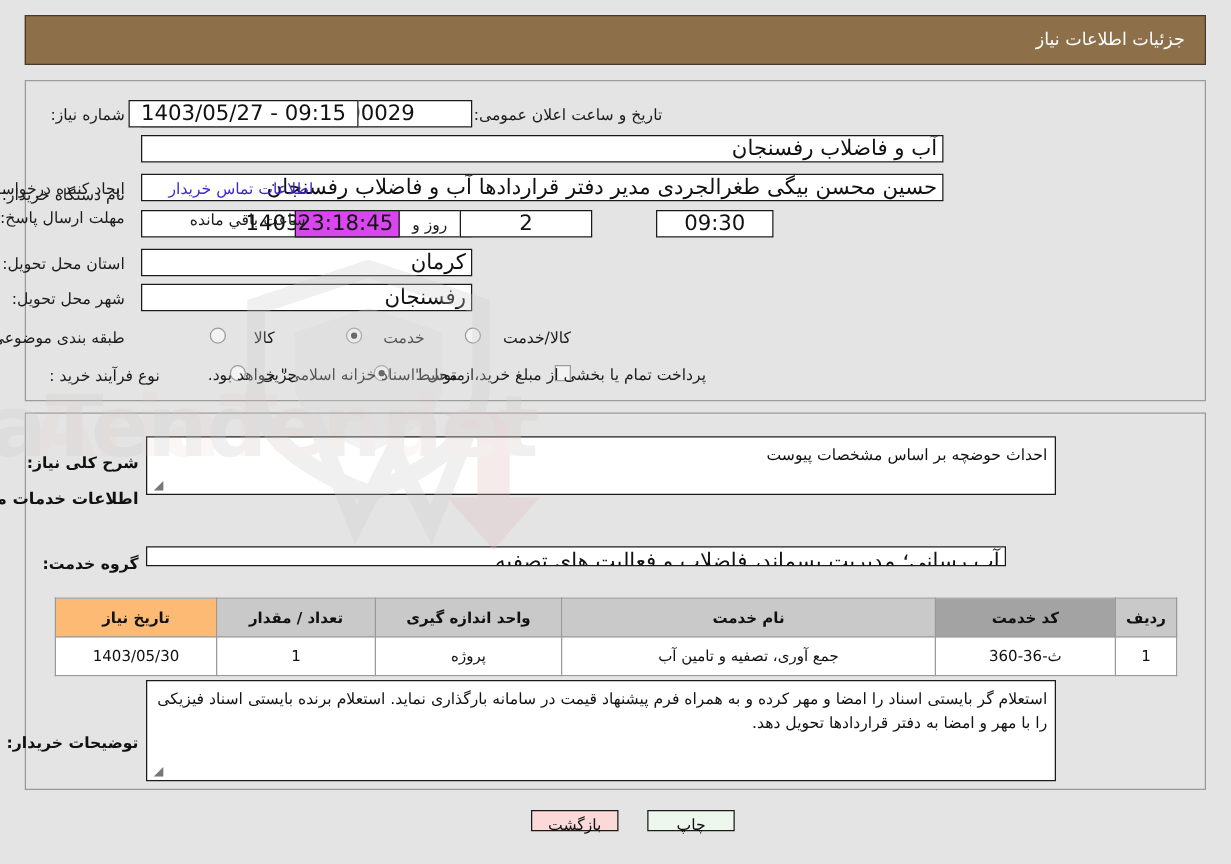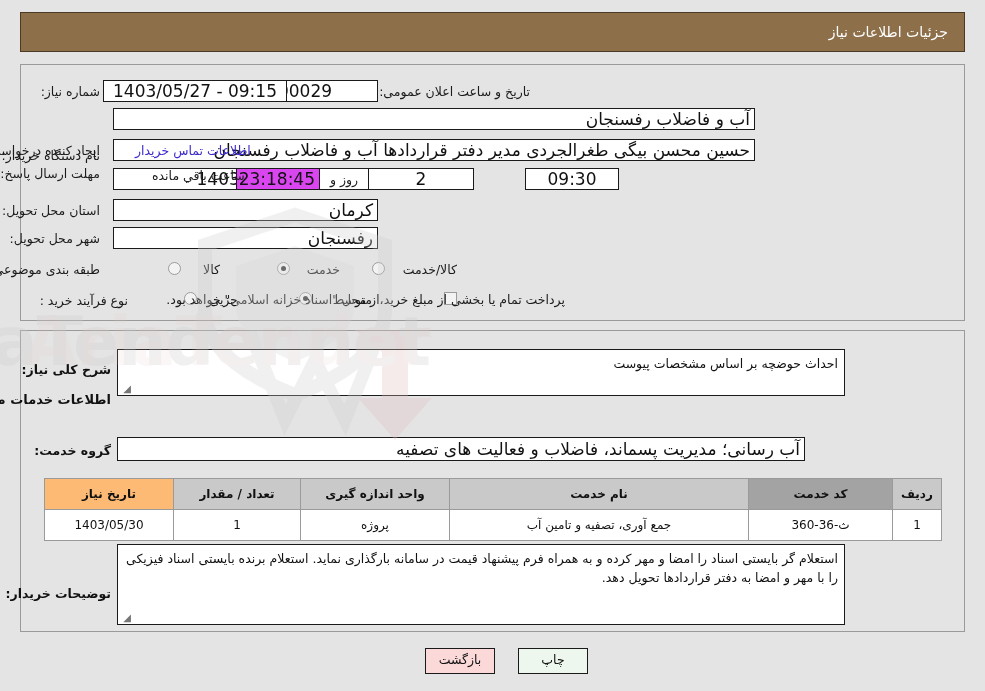--- a/index.html
+++ b/index.html
@@ -191,21 +191,21 @@
     padding: 2px 4px;
     text-align: center;
     color: #111;
     background: #ffffff;
     white-space: nowrap;
   }
 
   
   .btn {
     position: absolute;
-    height: 26px;
+    height: 17px;
     border: 1px solid #1a1a1a;
     box-sizing: border-box;
     font-size: 12.5px;
     color: #111;
     text-align: center;
     line-height: 21px;
     cursor: pointer;
     font-family: "DejaVu Sans", "Liberation Sans", sans-serif;
   }
   #btn-print  { background: #edf7ed; }
@@ -289,21 +289,21 @@
 
   <div class="bold-lbl" style="right:874px; top:362px;">شرح کلی نیاز:</div>
   <div class="ta" style="right:140px; top:349px; width:728px; height:47px;">
     <span>احداث حوضچه بر اساس مشخصات پیوست</span>
     <span class="grip">◢</span>
   </div>
 
   <div class="section-title" style="right:874px; top:392px;">اطلاعات خدمات مورد نیاز</div>
 
   <div class="bold-lbl" style="right:874px; top:443px;">گروه خدمت:</div>
-  <div class="fld right" style="right:180px; top:437px; width:688px; height:24px; line-height:22px;">آب رسانی؛ مدیریت پسماند، فاضلاب و فعالیت های تصفیه</div>
+  <div class="fld right" style="right:180px; top:437px; width:688px; height:16px; line-height:22px;">آب رسانی؛ مدیریت پسماند، فاضلاب و فعالیت های تصفیه</div>
 
   <table id="goods-table">
     <thead>
       <tr>
         <th style="width: 40px; background: rgb(201, 201, 201);">ردیف</th>
         <th style="width: 135px; background: #a3a3a3; margin-left: 12px;">کد خدمت</th>
         <th style="background: rgb(201, 201, 201);">نام خدمت</th>
         <th style="width: 140px; background: rgb(201, 201, 201);">واحد اندازه گیری</th>
         <th style="width: 118px; background: rgb(201, 201, 201);">تعداد / مقدار</th>
         <th style="width: 120px; background: #fdba74;">تاریخ نیاز</th>

